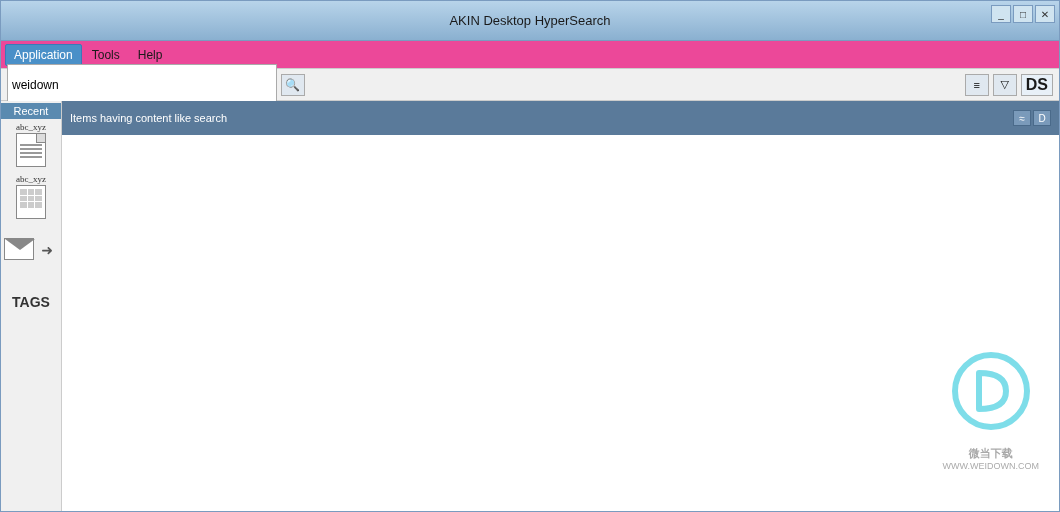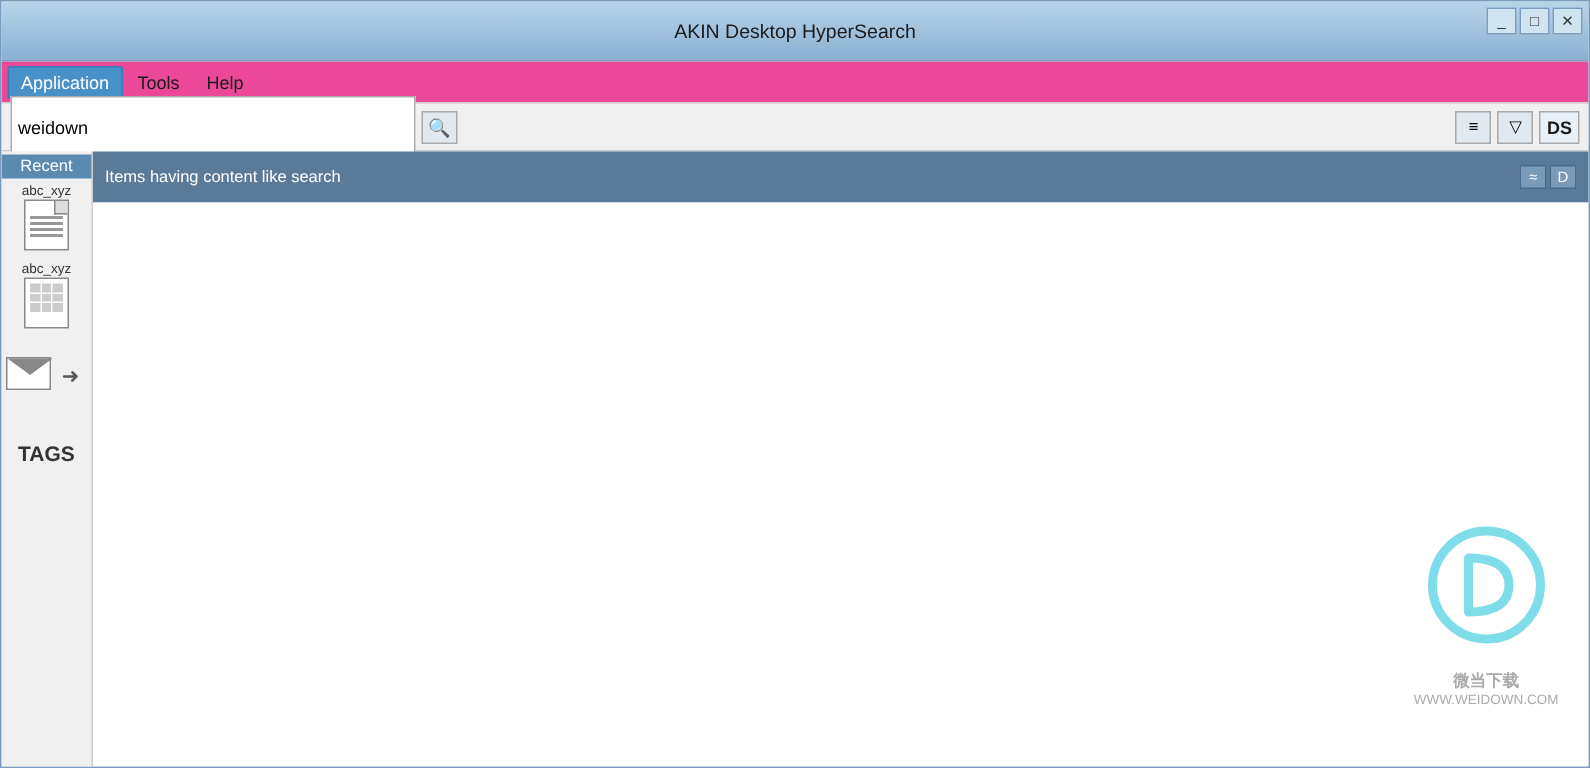--- a/index.html
+++ b/index.html
@@ -110,21 +110,21 @@
       height: 22px;
       background: #e0e8f0;
       border: 1px solid #aaa;
       display: flex;
       align-items: center;
       justify-content: center;
       cursor: pointer;
       font-size: 10px;
     }
     .ds-label {
-      font-size: 12px;
+      font-size: 16px;
       font-weight: bold;
       color: #1a1a1a;
       background: #e8f0f8;
       border: 1px solid #aaa;
       padding: 1px 4px;
       height: 22px;
       display: flex;
       align-items: center;
     }
 
@@ -163,20 +163,21 @@
       justify-content: center;
       cursor: pointer;
       border: 1px solid transparent;
       margin-bottom: 2px;
     }
     .sidebar-item-label {
       font-size: 9px;
       color: #333;
       text-align: left;
       line-height: 1.1;
+      font-family: Liberation Serif, serif;
     }
     
     .doc-icon {
       width: 30px;
       height: 34px;
       background: white;
       border: 1px solid #888;
       position: relative;
       margin-bottom: 2px;
     }

